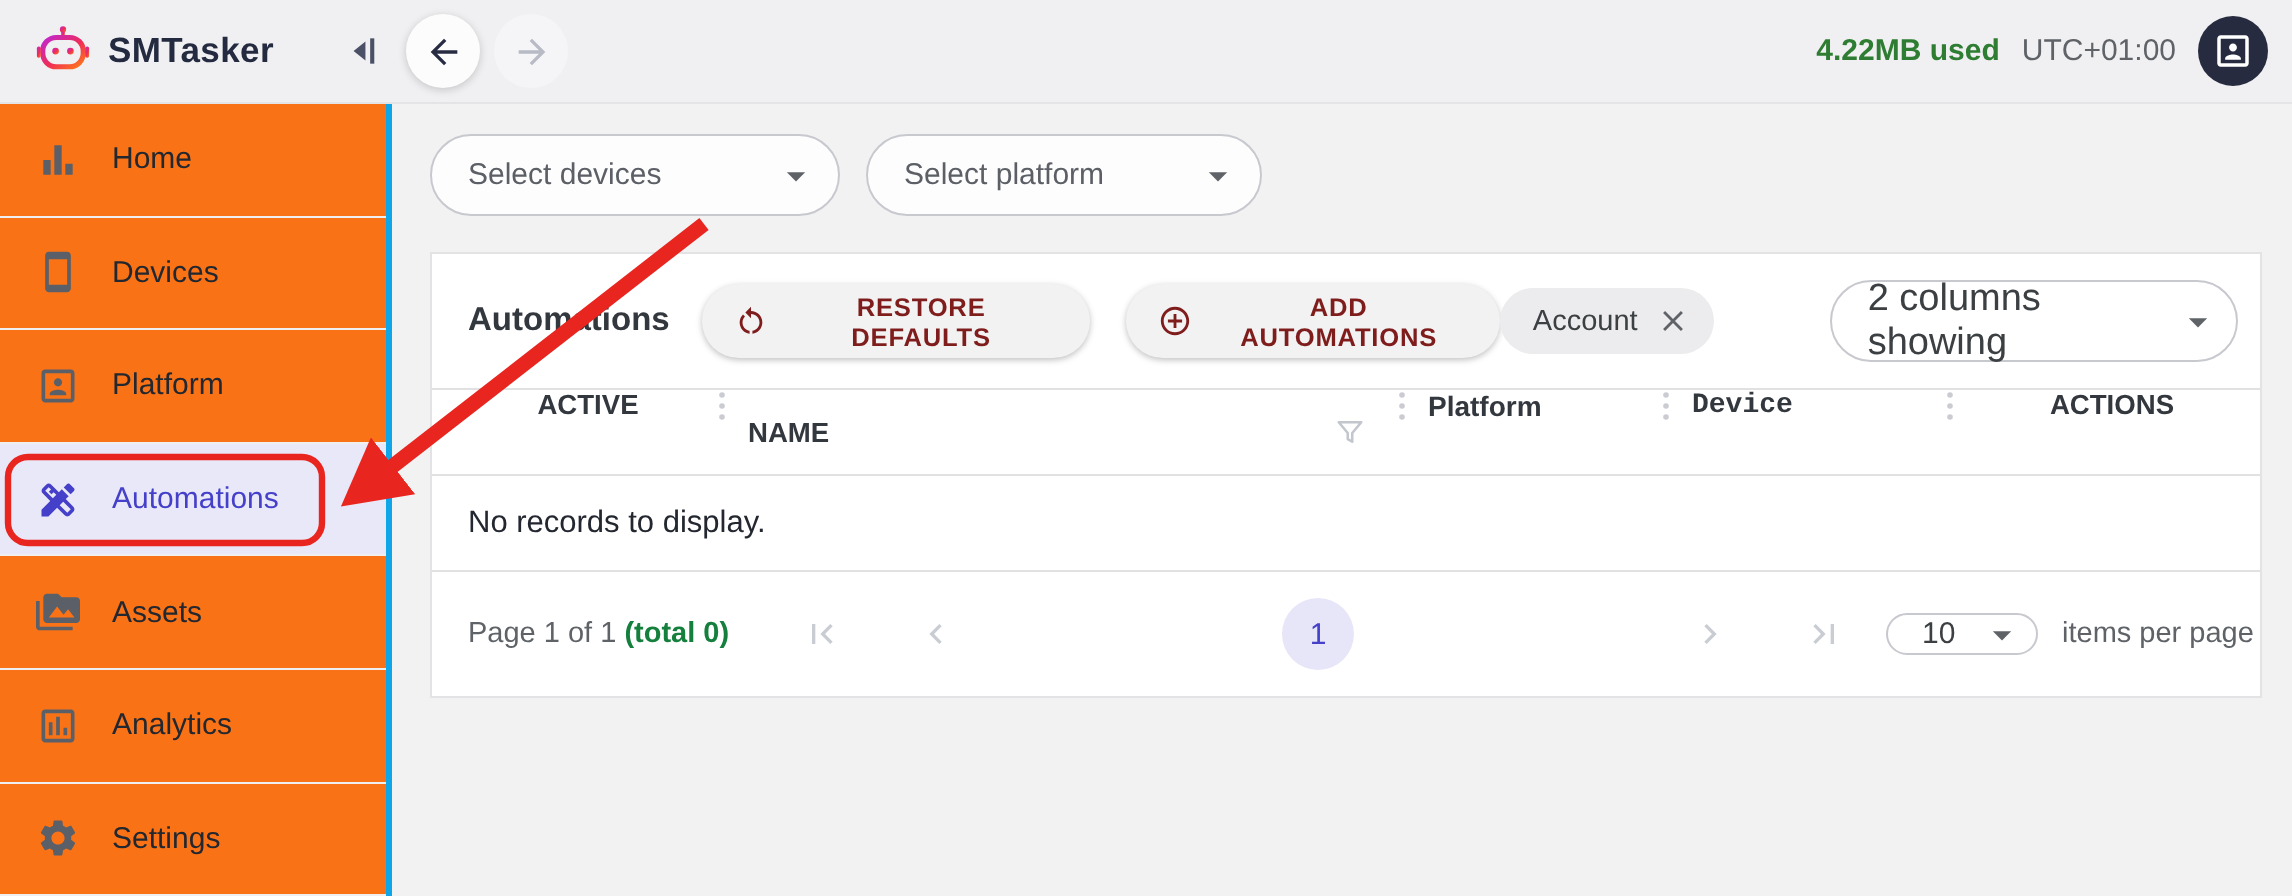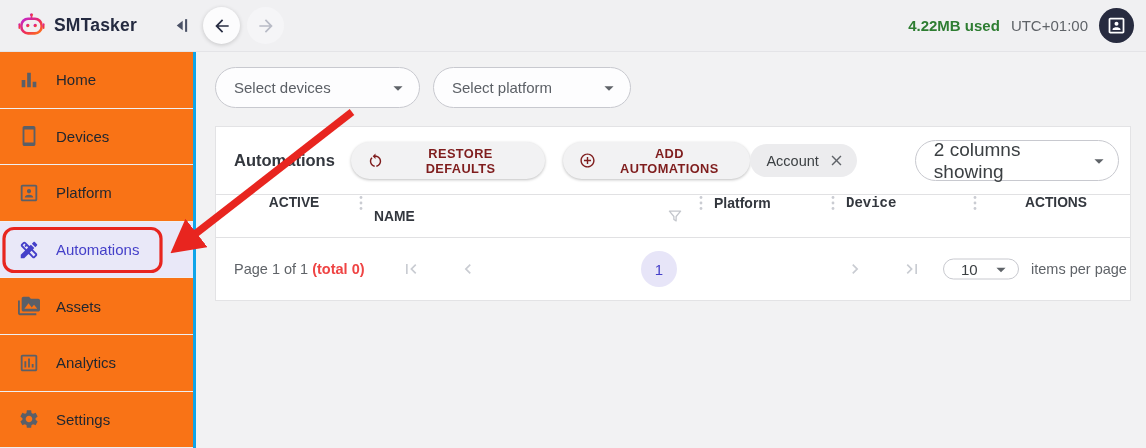--- a/index.html
+++ b/index.html
@@ -71,21 +71,21 @@
   .th-actions { width:148px; text-align:center; }
   .dots { width:14px; display:flex; justify-content:center; color:#caccd2; }
 
   .empty-row { height:48px; display:flex; align-items:center; padding-left:18px;
     font-size:15.5px; color:#23272f; border-bottom:1px solid #e1e1e3; }
 
   
   .pager { position:relative; height:62px; font-size:14.5px; color:#5f6368; }
   .pager > * { position:absolute; top:50%; transform:translateY(-50%); }
   .pg-summary { left:18px; }
-  .pg-summary b { color:#ef4444; }
+  .pg-summary b { color:#15803d; }
   .pg-ic { display:flex; color:#c9ccd2; cursor:pointer; }
   .ic-first { left:185px; } .ic-prev { left:242px; }
   .ic-next { left:629px; } .ic-last { left:686px; }
   .pg-circle { left:425px; width:36px; height:36px; border-radius:50%; background:#e7e5f8;
     color:#4540c9; font-size:15px; display:flex; align-items:center; justify-content:center;
     cursor:pointer; }
   .size-pill { left:727px; width:76px; height:21px; border:1px solid #c8c9cf; border-radius:19px;
     display:flex; align-items:center; justify-content:space-between; padding:0 6px 0 17px;
     color:#3c4043; font-size:15px; cursor:pointer; }
   .pg-items { left:815px; }
@@ -287,20 +287,21 @@
           <span class="dots">
             <svg width="4" height="16" viewBox="0 0 4 16" fill="currentColor">
                 <circle cx="2" cy="2.5" r="1.4"></circle>
                 <circle cx="2" cy="8" r="1.4"></circle>
                 <circle cx="2" cy="13.5" r="1.4"></circle>
               </svg>
           </span>
           <div class="th th-actions">ACTIONS</div>
         </div>
 
+        <div class="empty-row">No records to display.</div>
 
         <div class="pager">
           <span class="pg-summary">
             <span>Page 1 of 1</span>
             <b>(total 0)</b>
           </span>
           <span class="pg-ic ic-first">
             <svg width="20" height="20" viewBox="0 0 24 24" fill="currentColor">
                 <path d="M18.41 16.59L13.82 12l4.59-4.59L17 6l-6 6 6 6zM6 6h2v12H6z"></path>
               </svg>

